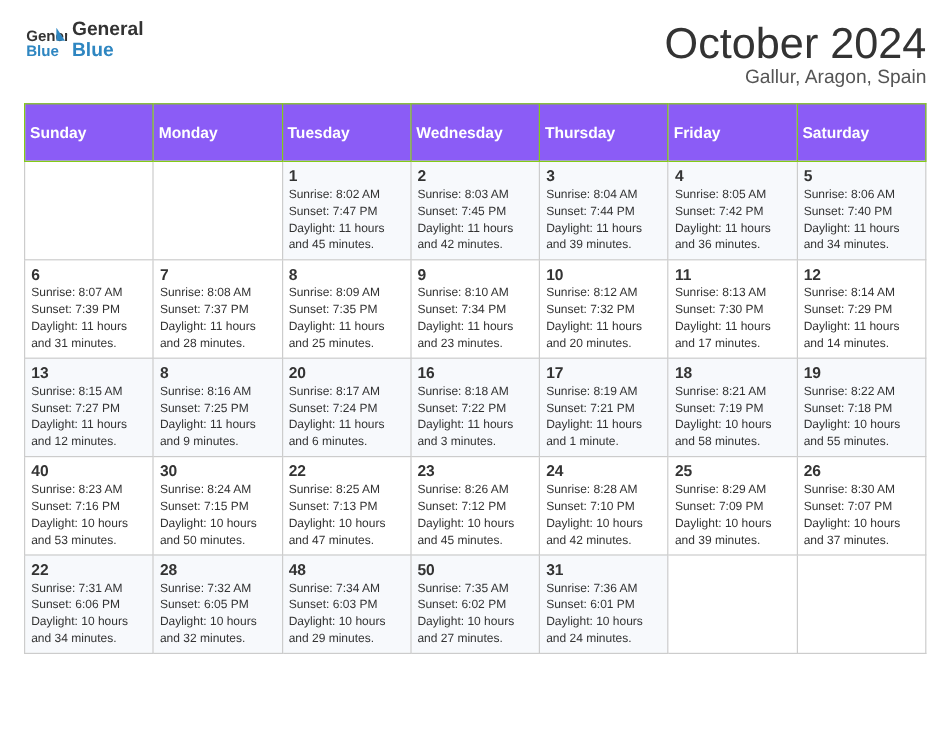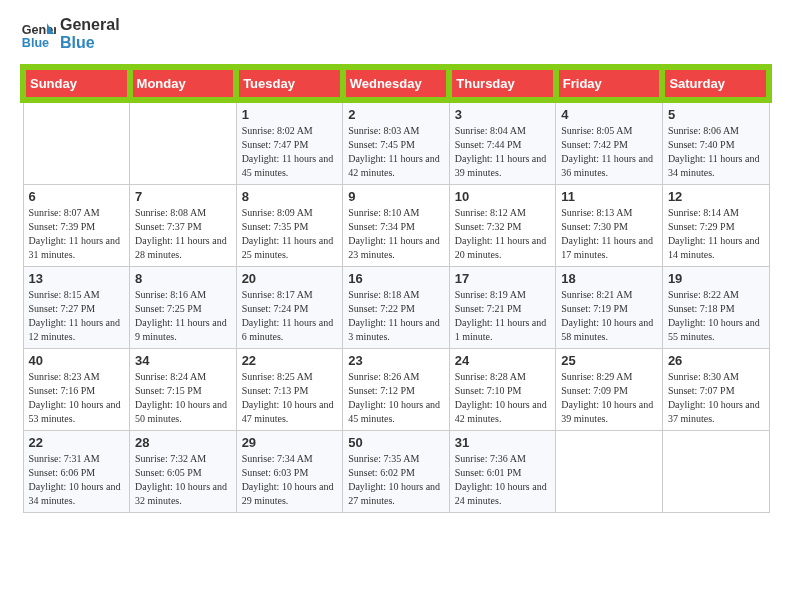--- a/index.html
+++ b/index.html
@@ -41,27 +41,27 @@
     .location {
       font-size: 16px;
       color: #555;
     }
     table {
       width: 100%;
       border-collapse: collapse;
       table-layout: fixed;
     }
     thead tr th {
-      background-color: #ef4444;
+      background-color: #8b5cf6;
       color: #fff;
       font-size: 13px;
       font-weight: bold;
-      padding: 6px 4px;
+      padding: 16px 4px;
       text-align: left;
-      border: 6px solid #84cc16;
+      border: 1px solid #84cc16;
     }
     tbody tr td {
       border: 1px solid #ccc;
       vertical-align: top;
       padding: 4px 5px;
       font-size: 10.5px;
       color: #333;
       height: 80px;
       background: #fff;
     }
@@ -74,40 +74,41 @@
     .day-num {
       font-size: 13px;
       font-weight: bold;
       display: block;
       margin-bottom: 2px;
     }
     .day-info {
       font-size: 10px;
       color: #333;
       line-height: 1.4;
-      font-family: Liberation Serif, serif;
     }
   </style>
 </head>
 <body>
 
 <div class="container">
   <div class="header">
     <div class="logo">
       <svg class="logo-icon" viewBox="0 0 40 40" xmlns="http://www.w3.org/2000/svg">
         <text x="2" y="20" font-size="14" font-weight="bold" fill="#333" font-family="Arial">General</text>
         <text x="2" y="34" font-size="14" font-weight="bold" fill="#2e86c1" font-family="Arial">Blue</text>
         <polygon points="30,8 38,20 30,20" fill="#2e86c1"></polygon>
       </svg>
       <div style="line-height:1.1">
         <div style="font-size:16px;font-weight:bold;color:#333;">General</div>
         <div style="font-size:16px;font-weight:bold;color:#2e86c1;">Blue</div>
       </div>
     </div>
     <div class="title-block">
+      <div class="month-title">October 2024</div>
+      <div class="location">Gallur, Aragon, Spain</div>
     </div>
   </div>
 
   <table>
     <thead>
       <tr id="header-row">
           <th>Sunday</th>
           <th>Monday</th>
           <th>Tuesday</th>
           <th>Wednesday</th>
@@ -200,21 +201,21 @@
             <span class="day-num">19</span>
             <div class="day-info">Sunrise: 8:22 AM<br>Sunset: 7:18 PM<br>Daylight: 10 hours and 55 minutes.</div>
           </td>
         </tr>
         <tr>
           <td>
             <span class="day-num">40</span>
             <div class="day-info">Sunrise: 8:23 AM<br>Sunset: 7:16 PM<br>Daylight: 10 hours and 53 minutes.</div>
           </td>
           <td>
-            <span class="day-num">34</span>
+            <span class="day-num">30</span>
             <div class="day-info">Sunrise: 8:24 AM<br>Sunset: 7:15 PM<br>Daylight: 10 hours and 50 minutes.</div>
           </td>
           <td>
             <span class="day-num">22</span>
             <div class="day-info">Sunrise: 8:25 AM<br>Sunset: 7:13 PM<br>Daylight: 10 hours and 47 minutes.</div>
           </td>
           <td>
             <span class="day-num">23</span>
             <div class="day-info">Sunrise: 8:26 AM<br>Sunset: 7:12 PM<br>Daylight: 10 hours and 45 minutes.</div>
           </td>
@@ -234,21 +235,21 @@
         <tr>
           <td>
             <span class="day-num">22</span>
             <div class="day-info">Sunrise: 7:31 AM<br>Sunset: 6:06 PM<br>Daylight: 10 hours and 34 minutes.</div>
           </td>
           <td>
             <span class="day-num">28</span>
             <div class="day-info">Sunrise: 7:32 AM<br>Sunset: 6:05 PM<br>Daylight: 10 hours and 32 minutes.</div>
           </td>
           <td>
-            <span class="day-num">29</span>
+            <span class="day-num">48</span>
             <div class="day-info">Sunrise: 7:34 AM<br>Sunset: 6:03 PM<br>Daylight: 10 hours and 29 minutes.</div>
           </td>
           <td>
             <span class="day-num">50</span>
             <div class="day-info">Sunrise: 7:35 AM<br>Sunset: 6:02 PM<br>Daylight: 10 hours and 27 minutes.</div>
           </td>
           <td>
             <span class="day-num">31</span>
             <div class="day-info">Sunrise: 7:36 AM<br>Sunset: 6:01 PM<br>Daylight: 10 hours and 24 minutes.</div>
           </td>

